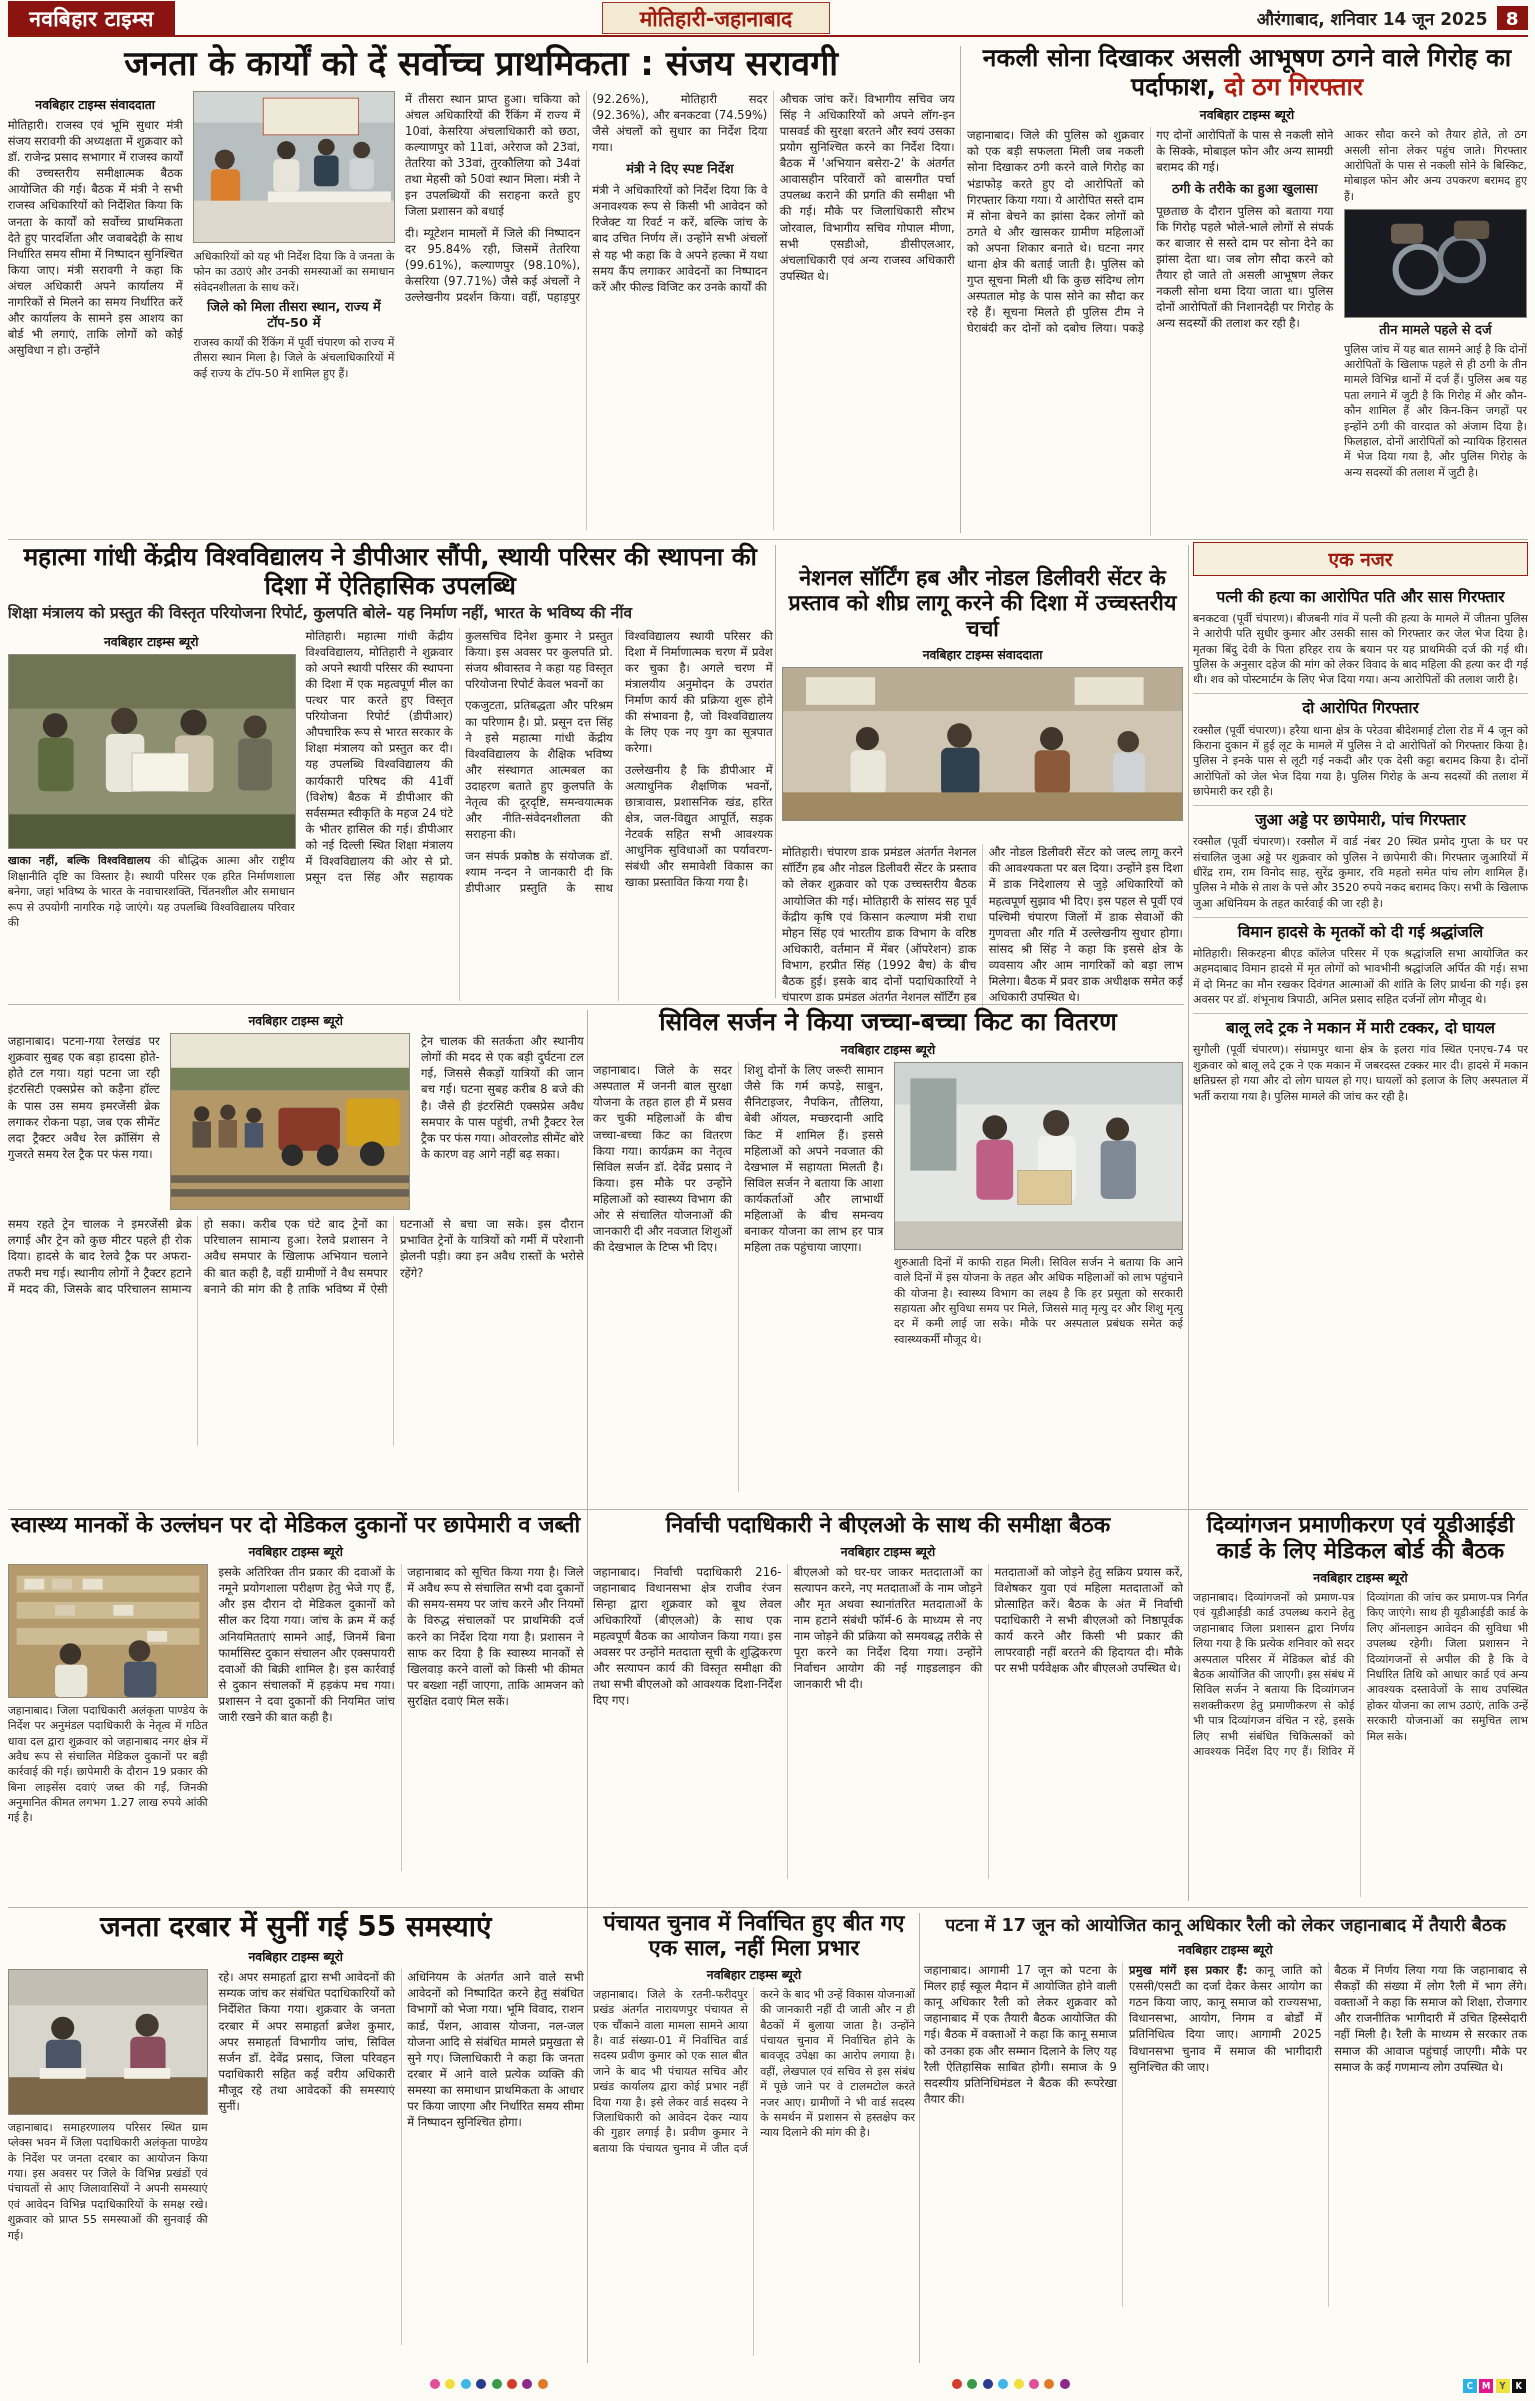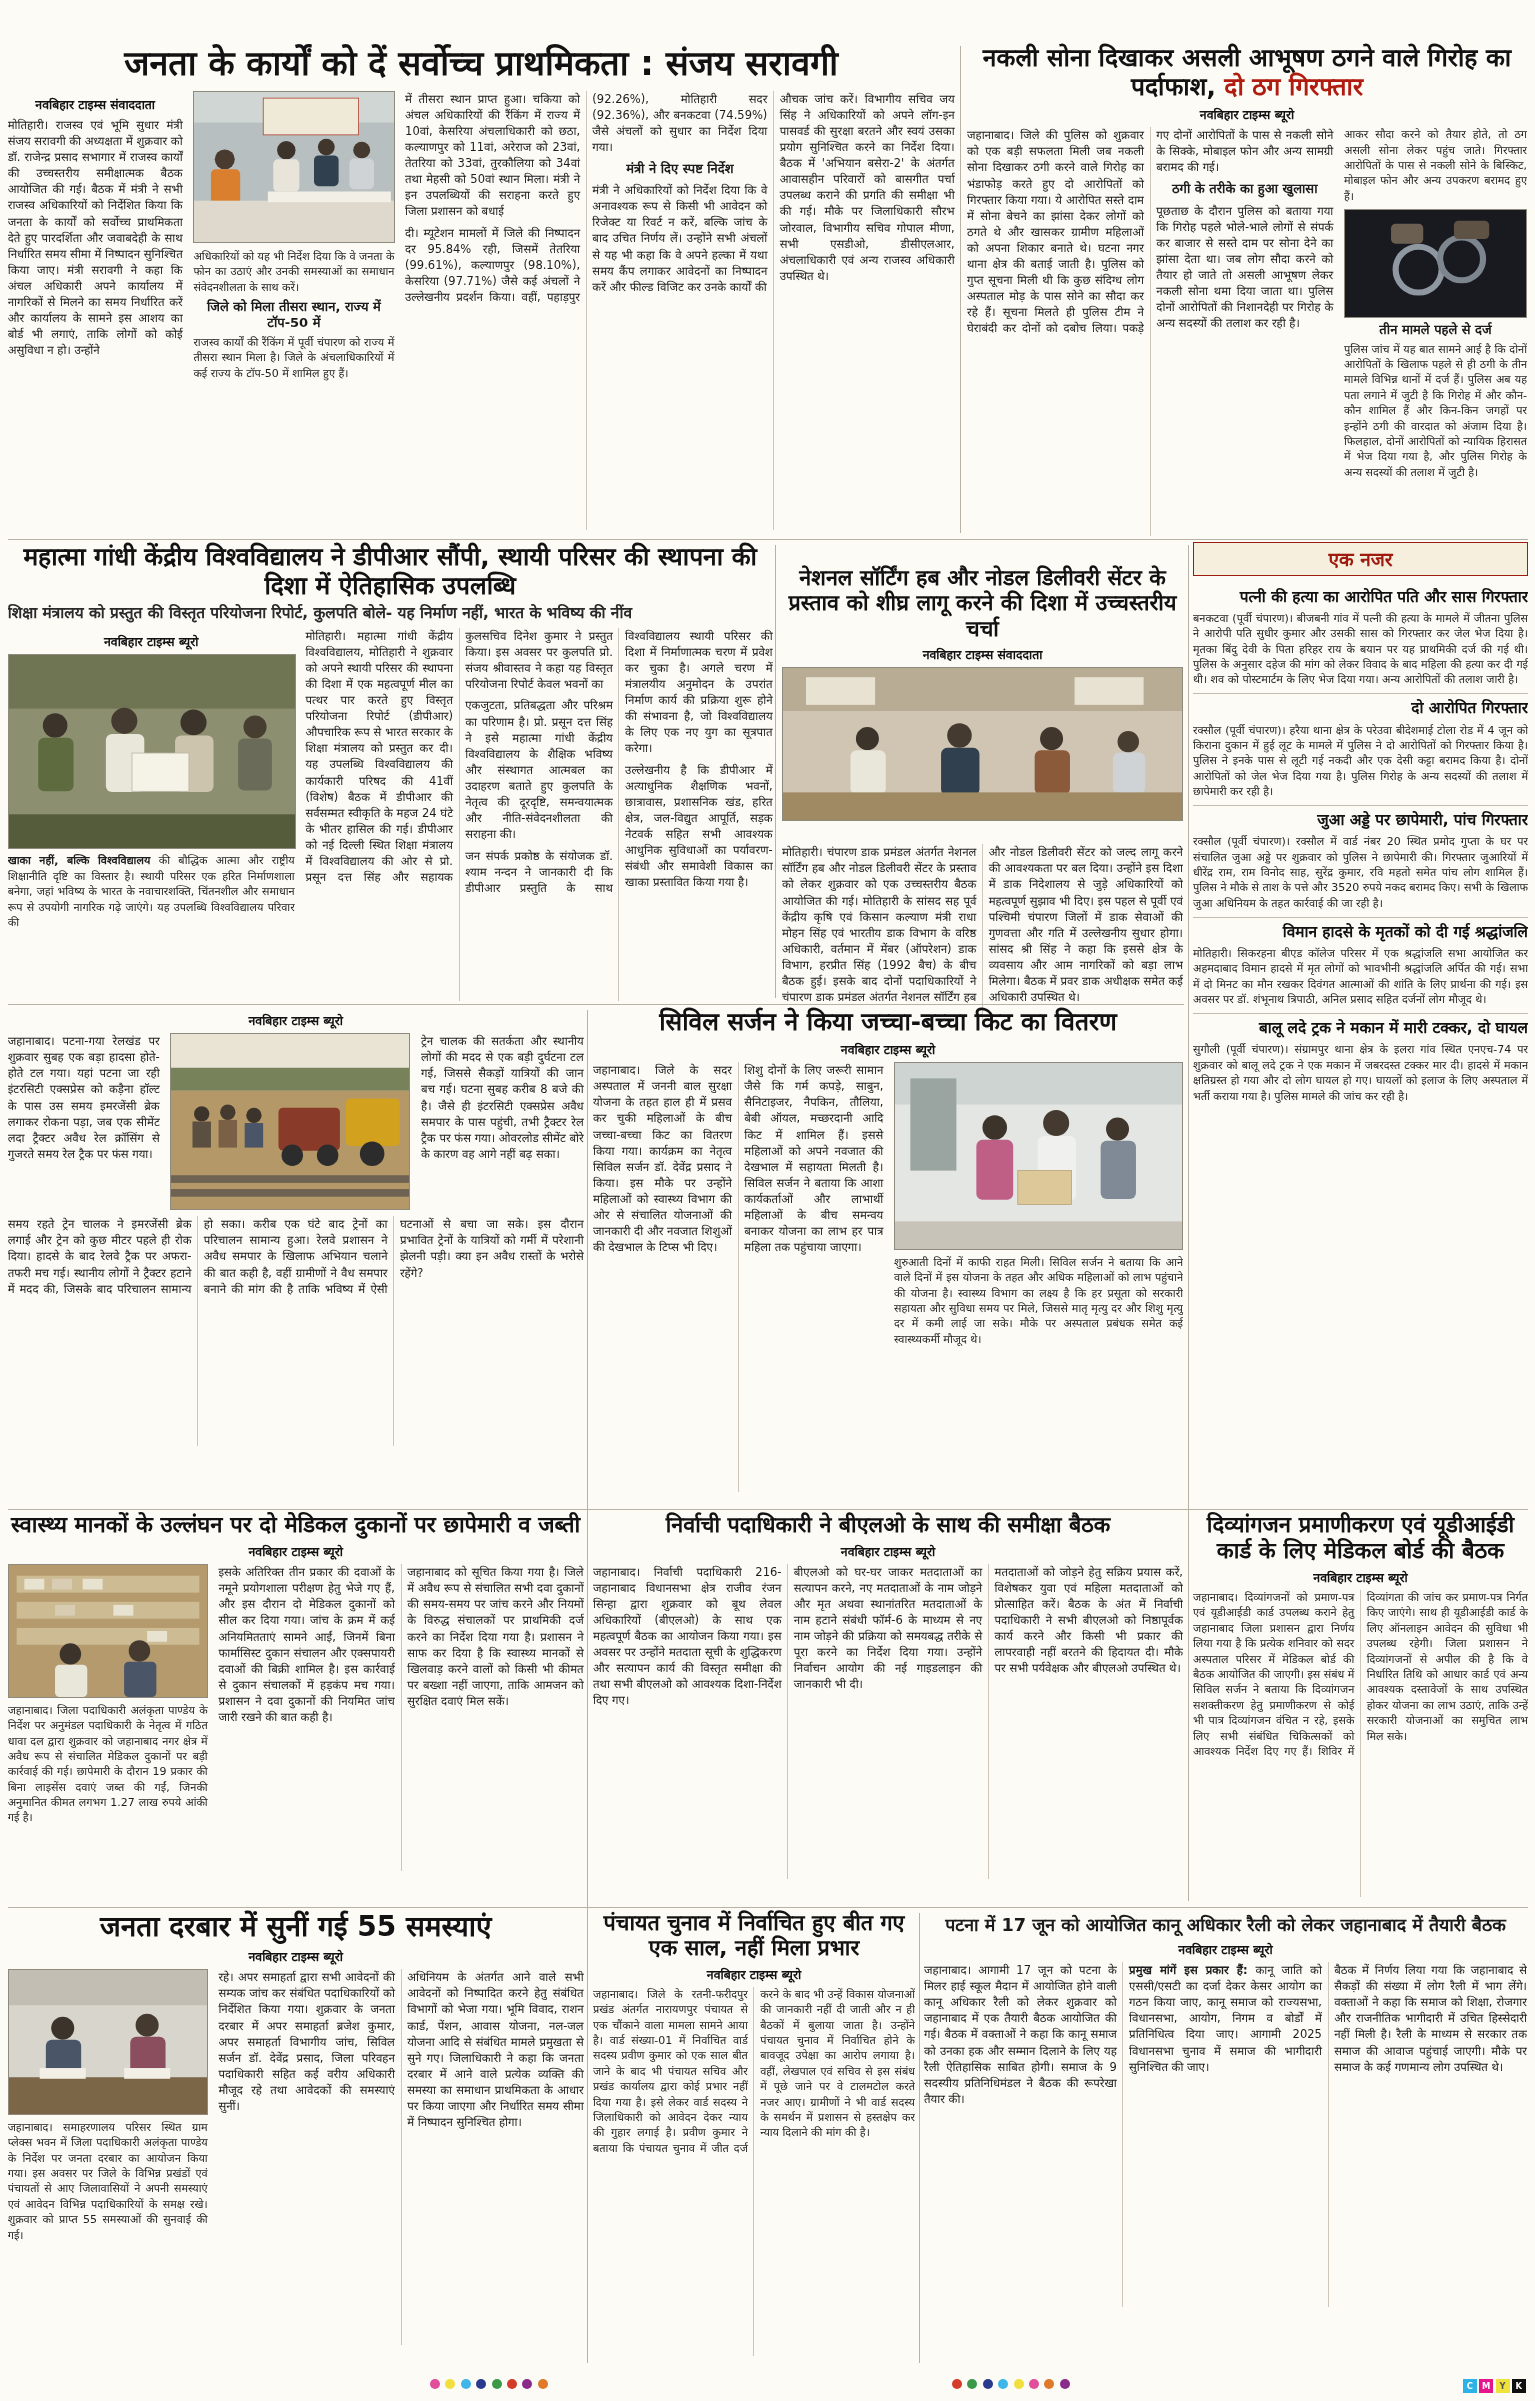--- a/index.html
+++ b/index.html
@@ -26,38 +26,46 @@
   .c3{column-count:3;column-gap:12.3px;column-rule:0.8px solid #ccc7ba}
   .sub{font-weight:bold;text-align:center;font-size:13px;margin:3.8px 0;line-height:1.25}
   .photo{display:block;border:0.8px solid #8f8a7e;background:#ddd;overflow:hidden}
   .photo svg{display:block;width:100%;height:100%}
   .flexrow{display:flex;gap:10.7px}
   .vline{position:absolute;width:0.8px;background:#b8b2a4}
   .hline{position:absolute;height:0.8px;background:#b8b2a4}
   
   .ek-title{border:0.8px solid #9e1b10;background:#f6efdd;color:#9e1b10;font-weight:bold;font-size:19px;text-align:center;padding:3.1px 0;margin-bottom:6.1px}
   .ek-item{border-bottom:0.8px solid #c2bcae;padding:5.4px 0}
-  .ek-item h3{font-size:15.4px;text-align:right;margin:0 0 3.8px;line-height:1.25;color:#121212}
+  .ek-item h3{font-size:15.4px;text-align:center;margin:0 0 3.8px;line-height:1.25;color:#121212}
   
   .dots{position:absolute;bottom:12.3px;display:flex;gap:5.4px}
   .dot{width:10px;height:10px;border-radius:50%}
   .d1{background:#e14e9a}.d2{background:#f0df3c}.d3{background:#3fb6e8}.d4{background:#2a3a8c}
   .d5{background:#3a9a4a}.d6{background:#d43b2a}.d7{background:#8a2a8a}.d8{background:#e07a2a}
   .cmyk{position:absolute;right:9.2px;bottom:7.7px;display:flex;gap:2.3px}
   .cmyk span{width:14px;height:14px;font-size:8.4px;font-weight:bold;color:#fff;display:flex;align-items:center;justify-content:center}
   .cmyk span:nth-child(1){background:#2bb3e6}
   .cmyk span:nth-child(2){background:#e5168c}
   .cmyk span:nth-child(3){background:#efe23a;color:#555}
   .cmyk span:nth-child(4){background:#101010}
 </style>
 </head>
 <body>
 
 <div class="page">
 
+  <div class="hdr">
+    <div class="mast">नवबिहार टाइम्स</div>
+    <div class="ed-wrap">
+      <div class="edition">मोतिहारी-जहानाबाद</div>
+    </div>
+    <div class="pdate">औरंगाबाद, शनिवार 14 जून 2025</div>
+    <div class="pnum">8</div>
+  </div>
 
   <div class="art" style="left:7.7px;top:43px;width:947px;height:493px">
     <h1 class="hl" style="font-size:34px">जनता के कार्यों को दें सर्वोच्च प्राथमिकता : संजय सरावगी</h1>
     <div class="flexrow" style="margin-top:7.7px;height:439px;overflow:hidden">
       <div style="width:175px">
         <div class="by">नवबिहार टाइम्स संवाददाता</div>
         <div class="bd">मोतिहारी। राजस्व एवं भूमि सुधार मंत्री संजय सरावगी की अध्यक्षता में शुक्रवार को डॉ. राजेन्द्र प्रसाद सभागार में राजस्व कार्यों की उच्चस्तरीय समीक्षात्मक बैठक आयोजित की गई। बैठक में मंत्री ने सभी राजस्व अधिकारियों को निर्देशित किया कि जनता के कार्यों को सर्वोच्च प्राथमिकता देते हुए पारदर्शिता और जवाबदेही के साथ निर्धारित समय सीमा में निष्पादन सुनिश्चित किया जाए। मंत्री सरावगी ने कहा कि अंचल अधिकारी अपने कार्यालय में नागरिकों से मिलने का समय निर्धारित करें और कार्यालय के सामने इस आशय का बोर्ड भी लगाएं, ताकि लोगों को कोई असुविधा न हो। उन्होंने</div>
       </div>
       <div style="width:201px">
         <div class="photo" style="width:200px;height:150px">

